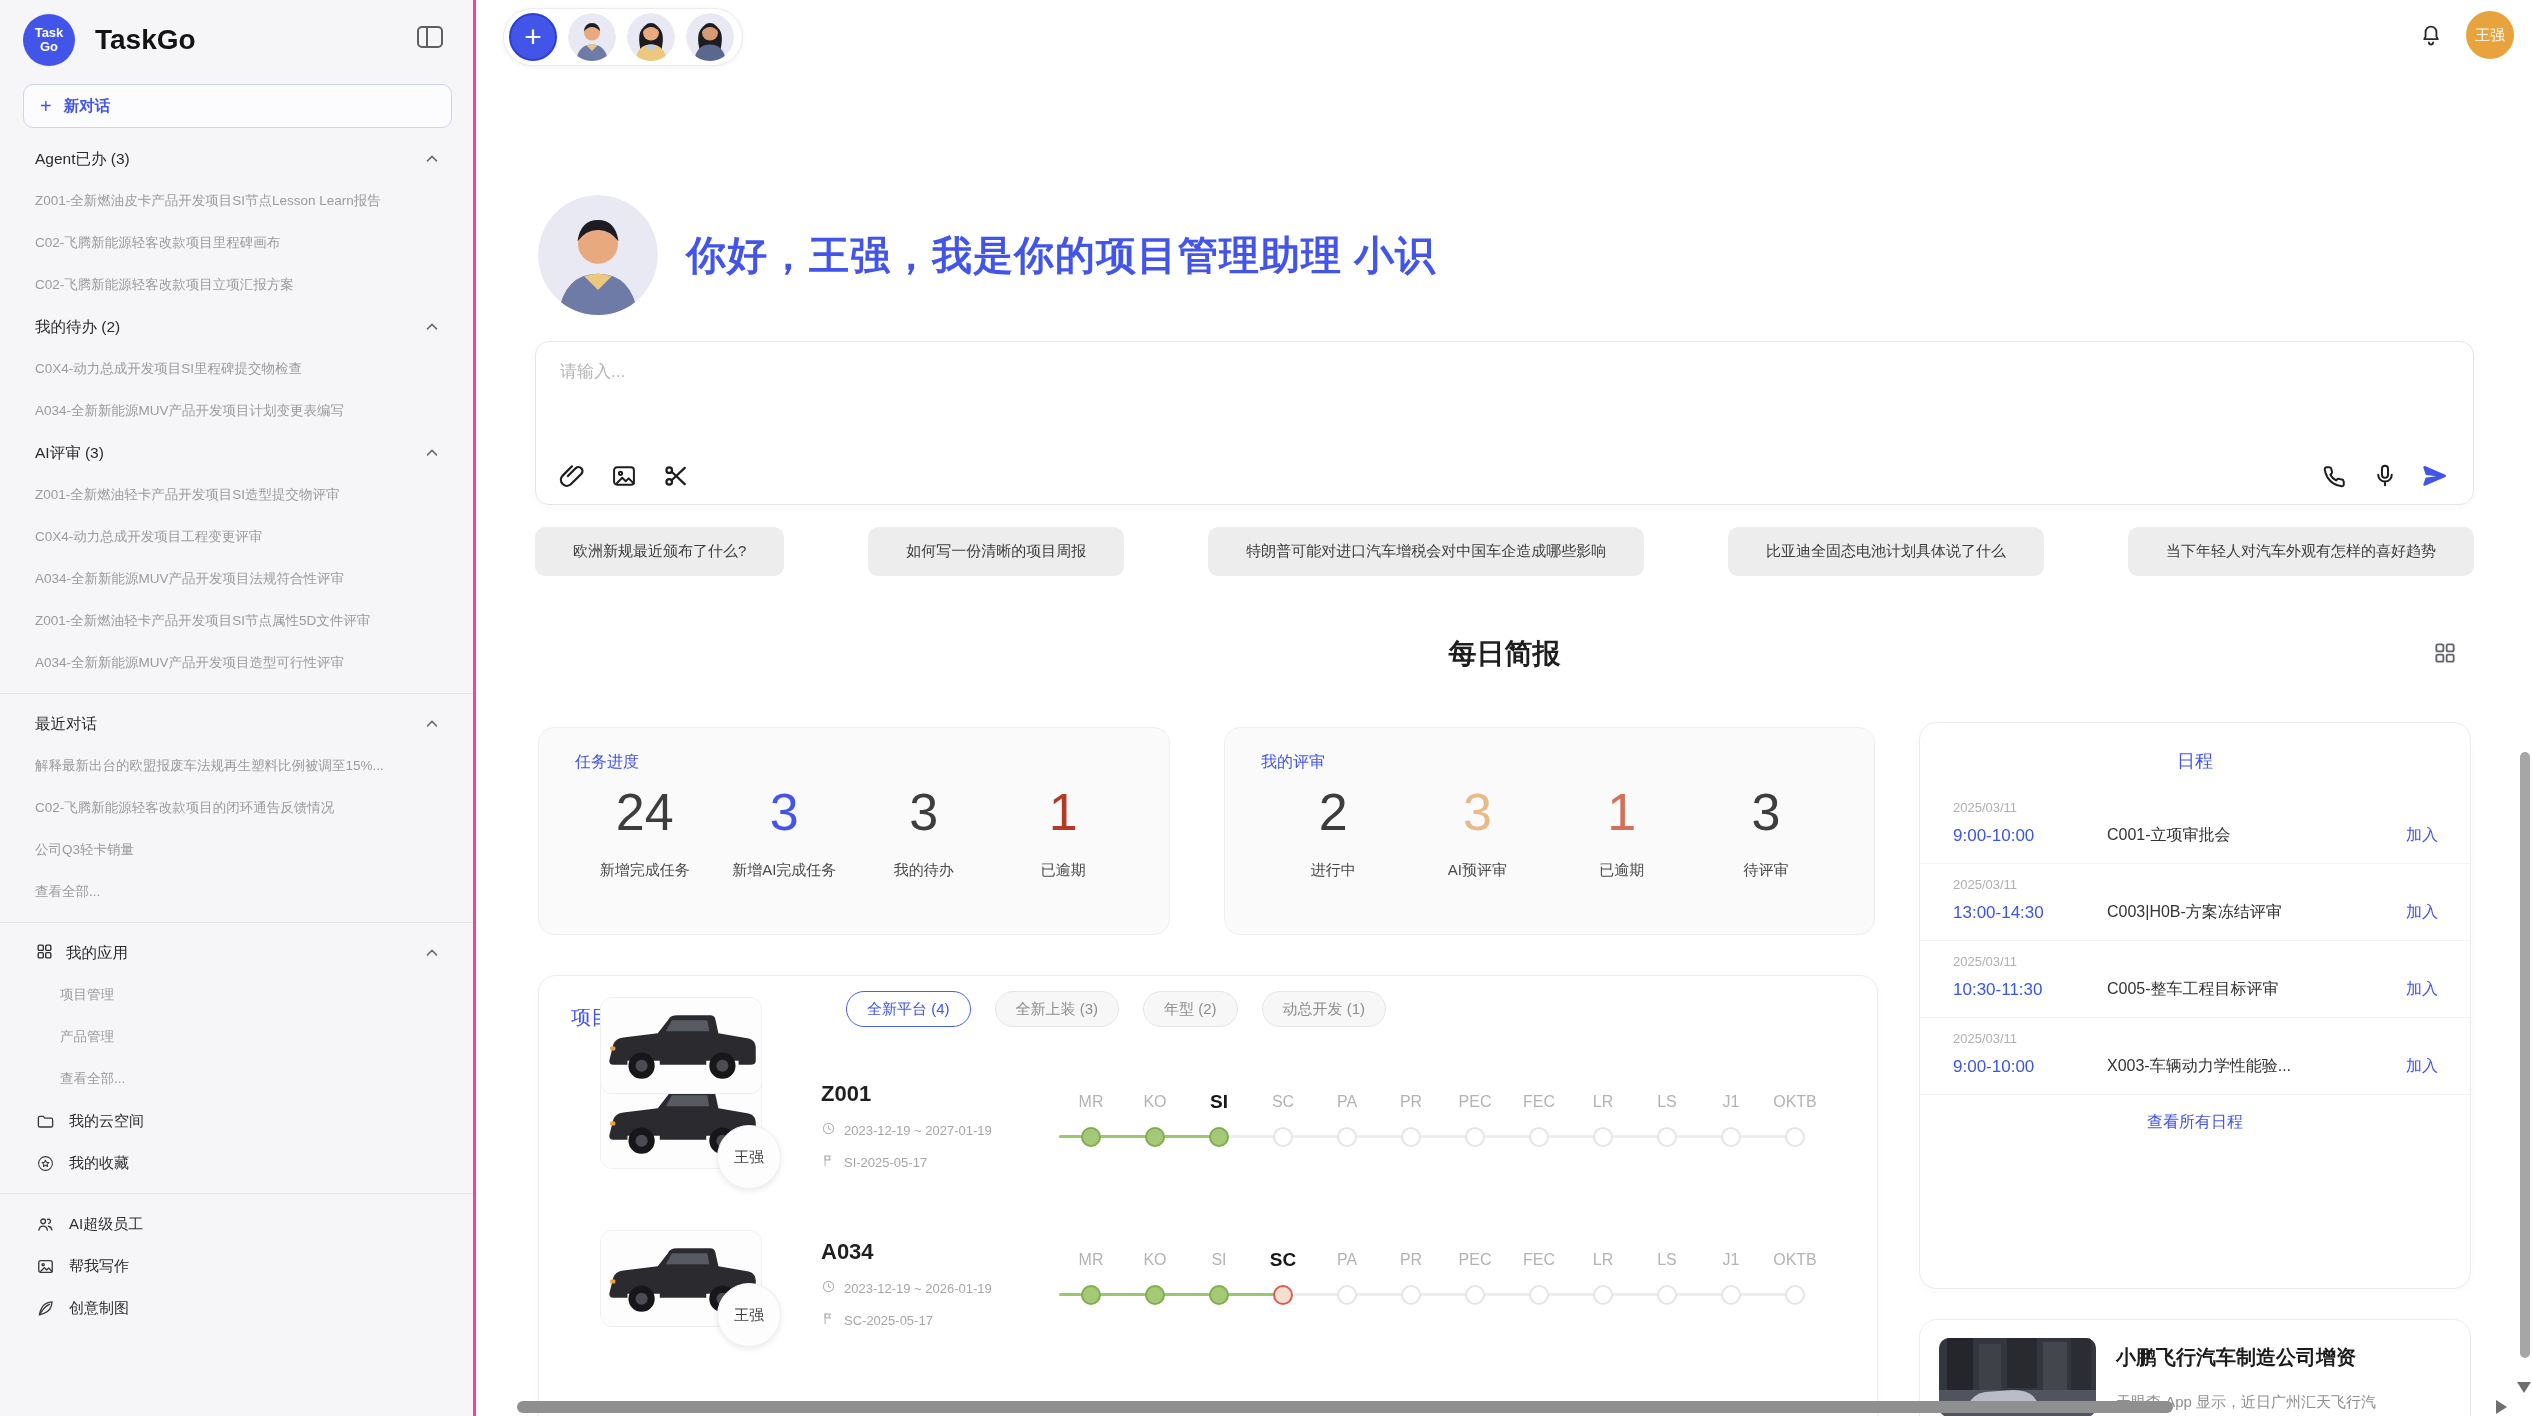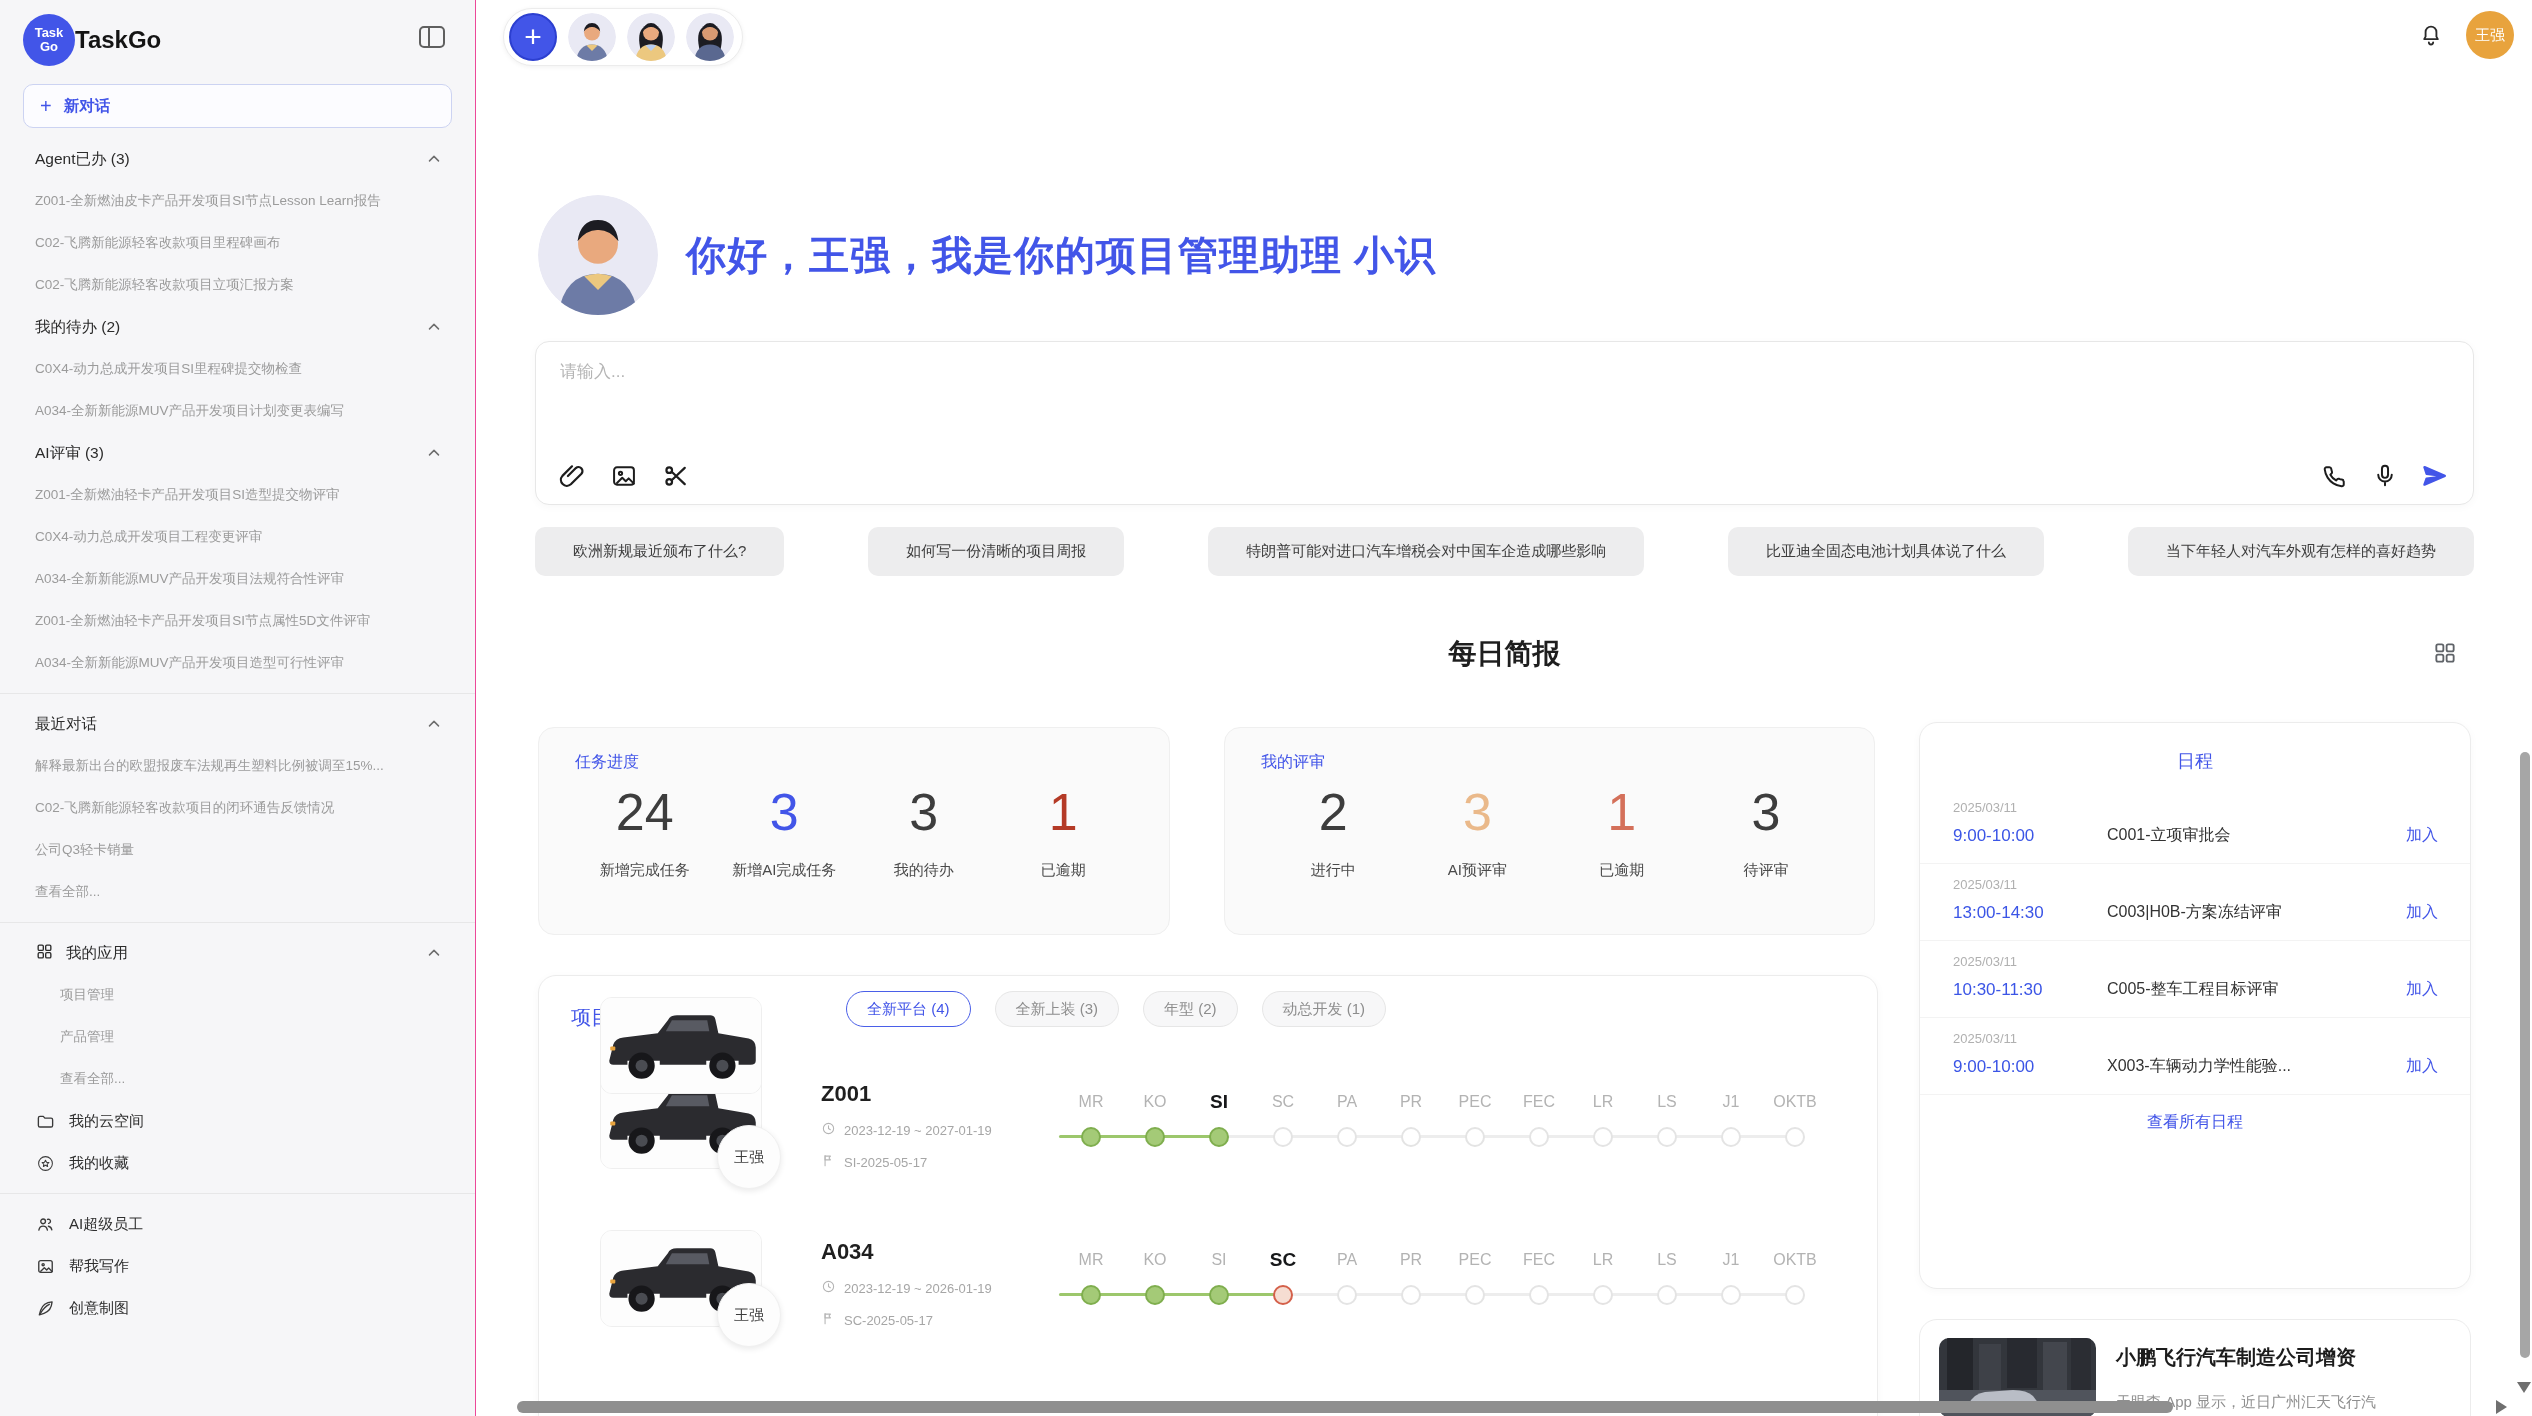--- a/index.html
+++ b/index.html
@@ -2,26 +2,26 @@
 <html><head>
 <meta charset="utf-8">
 <style>
   * { margin:0; padding:0; box-sizing:border-box; }
   html,body { width:2532px; height:1416px; overflow:hidden; background:#fff;
     font-family:"Liberation Sans", sans-serif; color:#222; }
   body { position:relative; }
 
   
   .sidebar { position:absolute; left:0; top:0; width:476px; height:1416px;
-    background:#f6f6f8; border-right:1px solid #ec4899; overflow:hidden; }
+    background:#f6f6f8; border-right:3px solid #ec4899; overflow:hidden; }
   .sb-head { display:flex; align-items:center; padding:14px 16px 4px 23px; position:relative; }
   .logo { width:52px; height:52px; border-radius:50%; background:#4255e8; color:#fff;
     display:flex; flex-direction:column; align-items:center; justify-content:center;
     font-size:13px; font-weight:bold; line-height:1.1; }
-  .app-title { margin-left:0; font-size:24px; font-weight:bold; color:#141414; }
+  .app-title { margin-left:20px; font-size:28px; font-weight:bold; color:#141414; }
   .collapse-ic { position:absolute; right:30px; top:26px; width:26px; height:22px;
     border:2px solid #5f5f5f; border-radius:5px; cursor:pointer; }
   .collapse-ic:after { content:""; position:absolute; left:7px; top:0; bottom:0; width:2px; background:#5f5f5f; }
   .new-chat { display:flex; align-items:center; gap:12px; margin:14px 24px 0 23px; width:429px;
     height:44px; border-radius:10px; border:1px solid #ccd3f2; background:#fcfcff;
     font-size:15.5px; font-weight:bold; color:#4255e8; padding:0 16px; cursor:pointer;
     font-family:inherit; }
   .nc-plus { font-size:20px; font-weight:normal; color:#4255e8; }
   #sb-body { margin-top:10px; }
   .sb-row { height:42px; display:flex; align-items:center; padding:0 32px 0 35px; }

